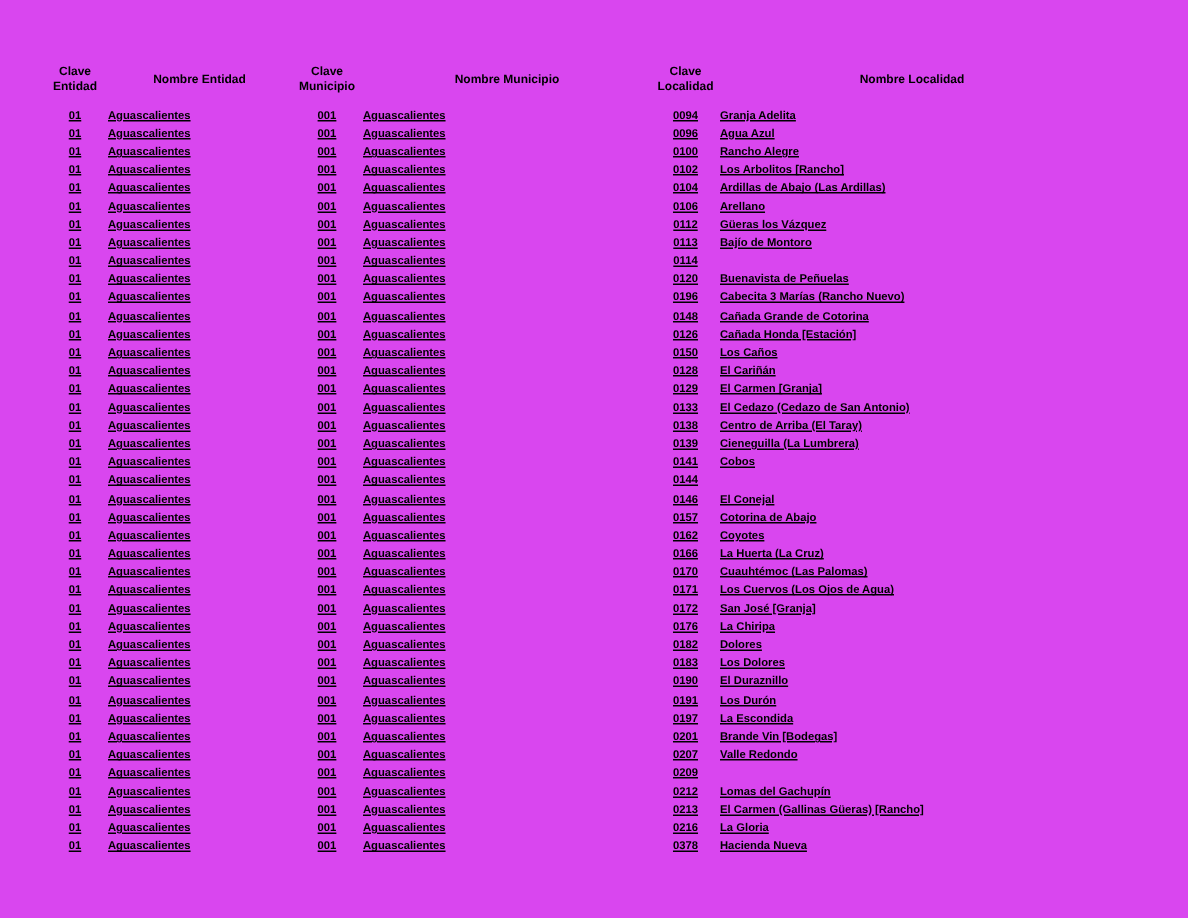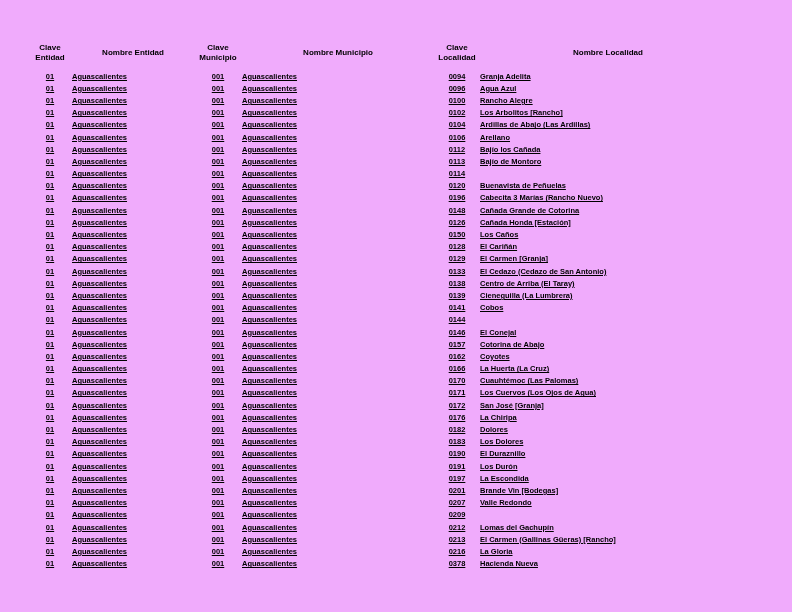--- a/index.html
+++ b/index.html
@@ -5,21 +5,21 @@
   html, body { margin: 0; padding: 0; }
   body {
     width: 792px; height: 612px;
     background: #ffffff;
     font-family: "Liberation Sans", sans-serif;
     overflow: hidden;
   }
   .page {
     position: relative;
     width: 792px; height: 612px;
-    background: #f0abfc;
+    background: #d946ef;
     color: #000000;
   }
   .thead {
     position: absolute;
     left: 30px; top: 40px; width: 708px;
     display: grid;
     grid-template-columns: 40px 126px 44px 196px 42px 260px;
   }
   .th {
     font-size: 8px;
@@ -113,21 +113,21 @@
         <div class="td left">Aguascalientes</div>
         <div class="td center">0106</div>
         <div class="td left">Arellano</div>
       </div>
       <div class="tr">
         <div class="td center">01</div>
         <div class="td left">Aguascalientes</div>
         <div class="td center">001</div>
         <div class="td left">Aguascalientes</div>
         <div class="td center">0112</div>
-        <div class="td left">Bajío los Cañada</div>
+        <div class="td left">Güeras los Vázquez</div>
       </div>
       <div class="tr">
         <div class="td center">01</div>
         <div class="td left">Aguascalientes</div>
         <div class="td center">001</div>
         <div class="td left">Aguascalientes</div>
         <div class="td center">0113</div>
         <div class="td left">Bajío de Montoro</div>
       </div>
       <div class="tr">

